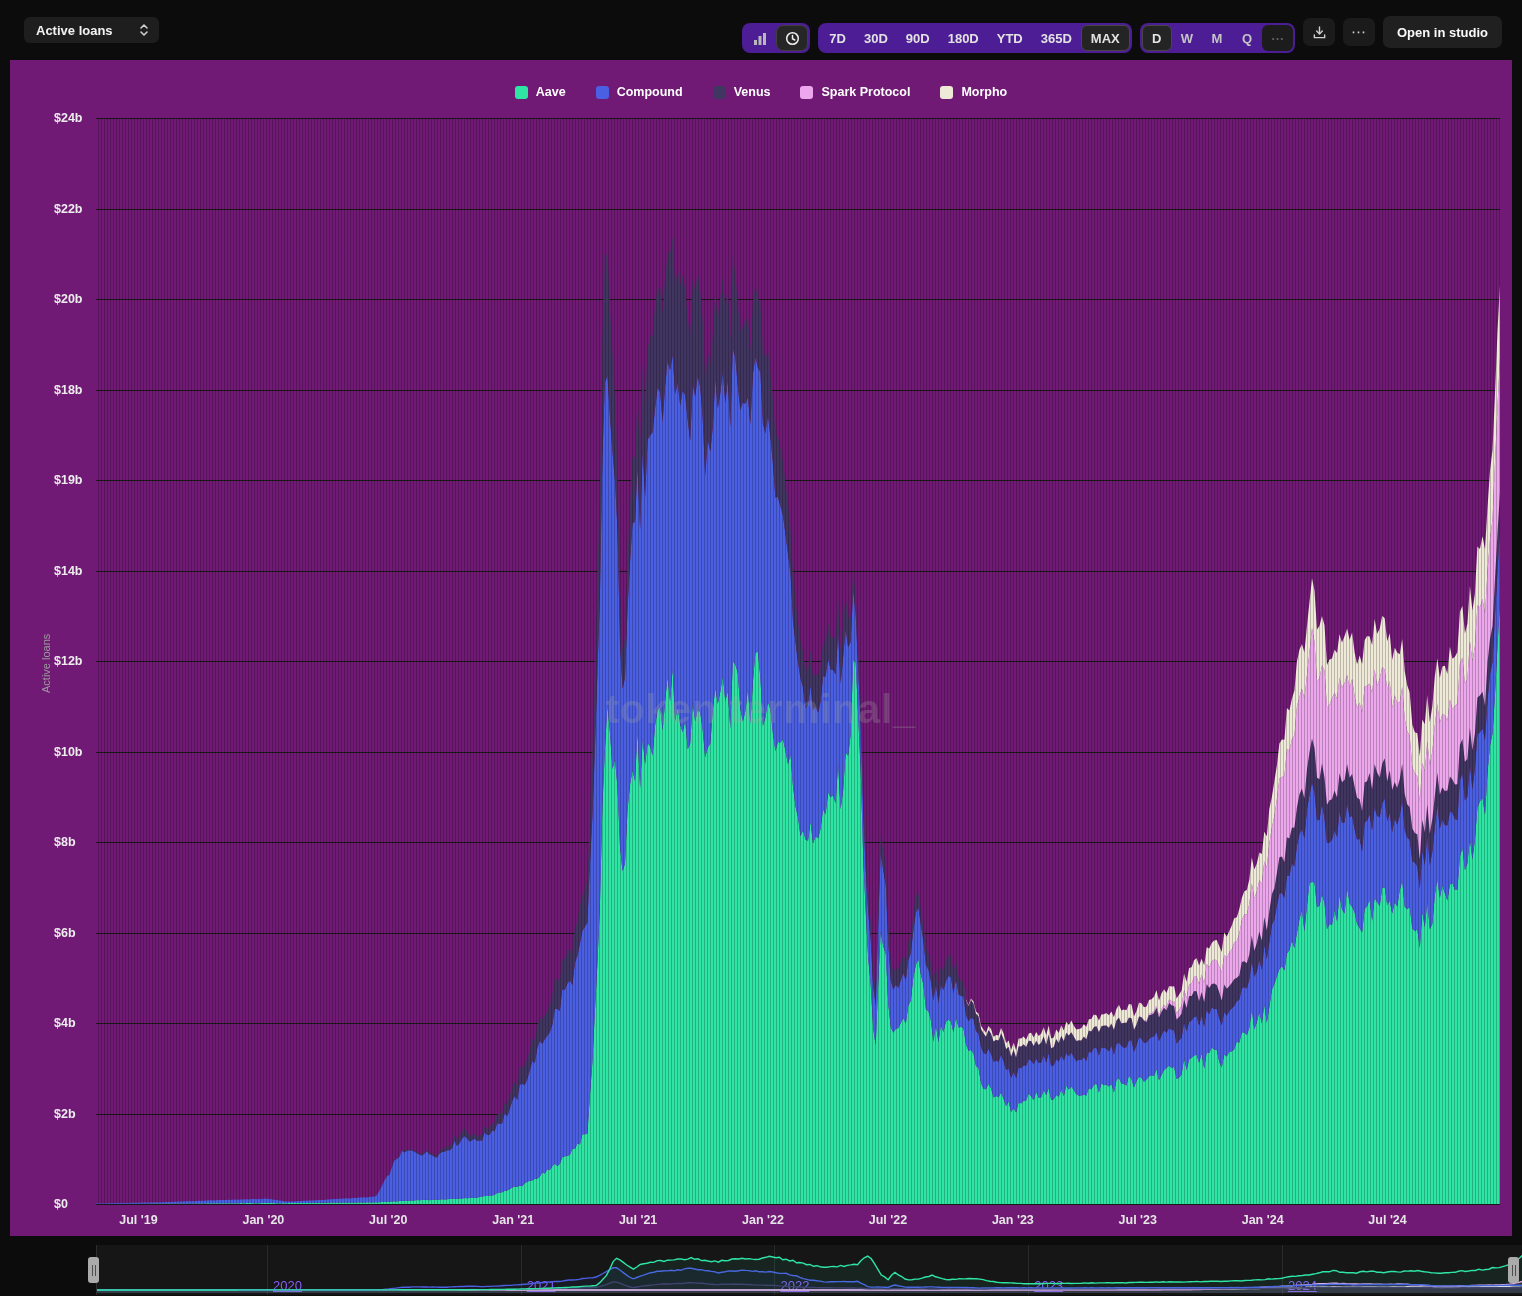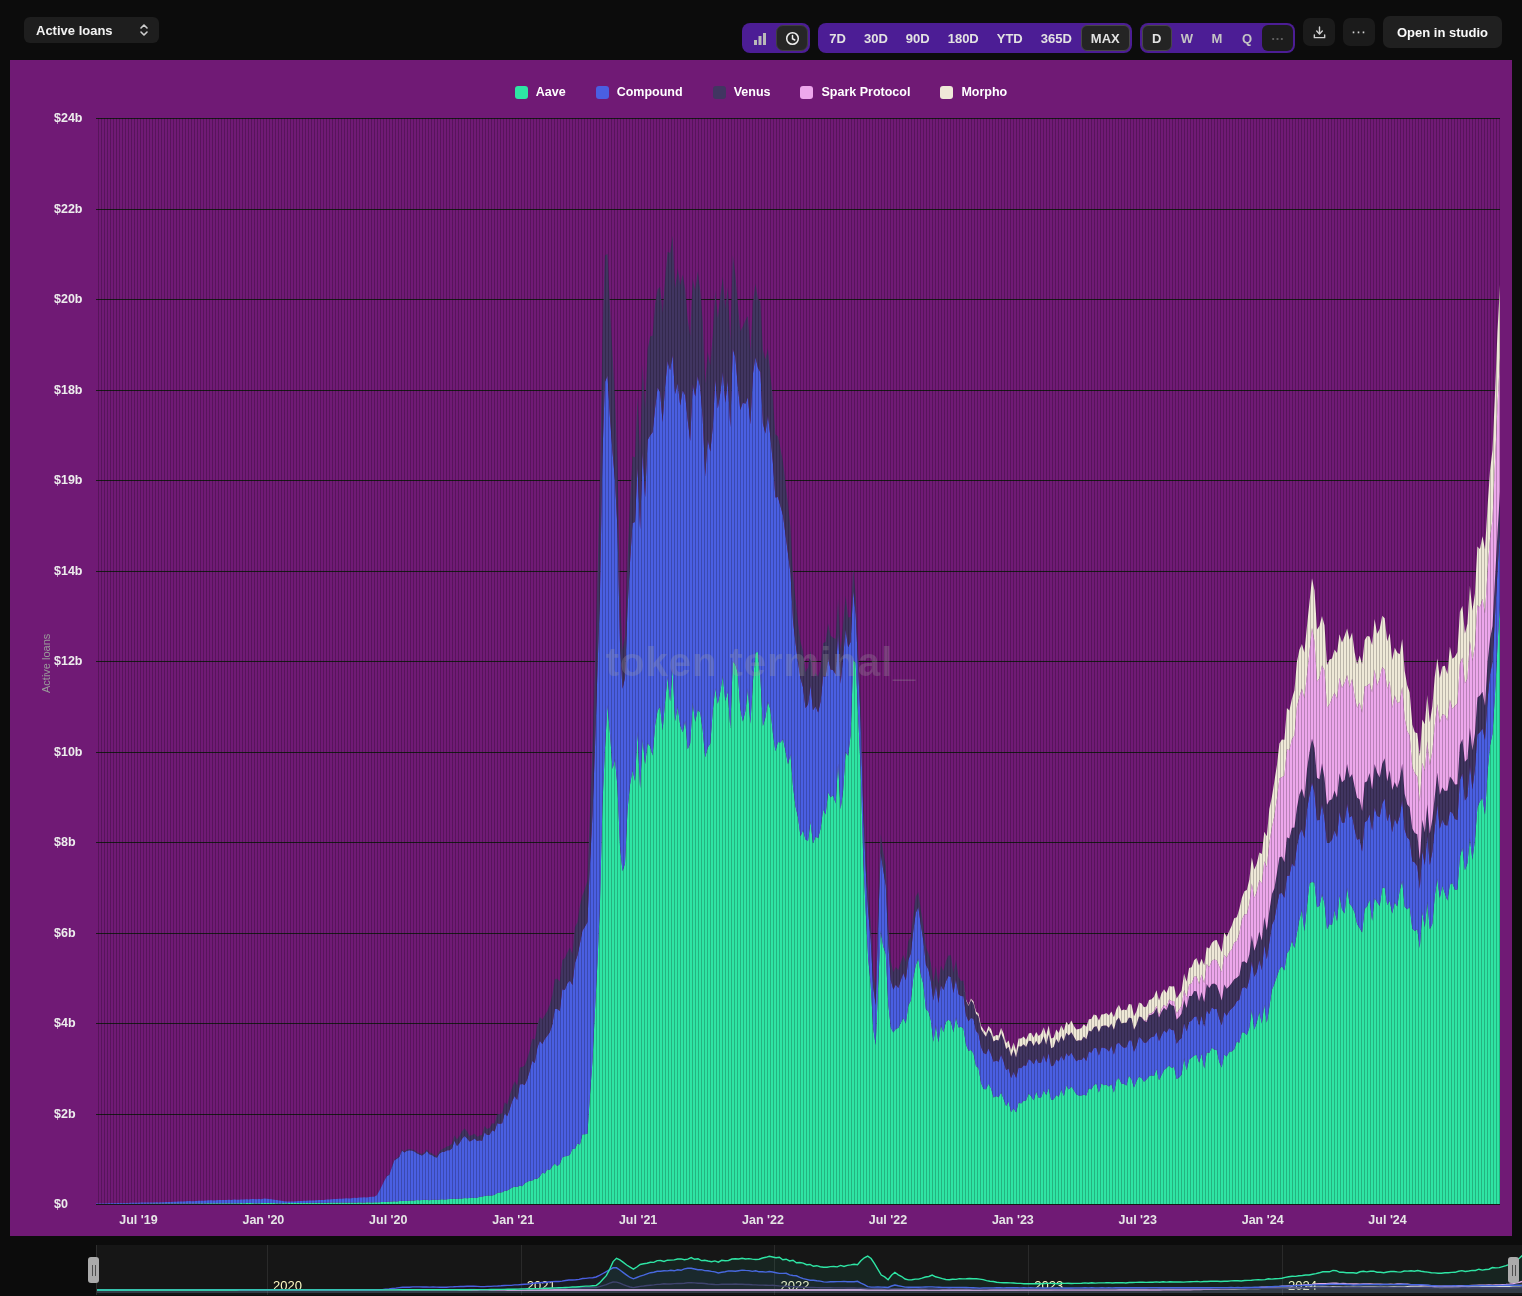--- a/index.html
+++ b/index.html
@@ -34,26 +34,26 @@
 
   .gridline { position:absolute; height:1px; background:#181818; }
   .ytick { position:absolute; color:#ededed; font-size:12.5px; font-weight:700; transform:translateY(-50%); }
   .xtick { position:absolute; color:#e6e6e6; font-size:12.5px; font-weight:600; transform:translateX(-50%); white-space:nowrap; }
   .yaxis-title { position:absolute; color:#9a9a9a; font-size:11px; transform:rotate(-90deg); transform-origin:left top; white-space:nowrap; }
 
   #plot-svg { position:absolute; overflow:visible; }
   .stripes { position:absolute; pointer-events:none;
     background:repeating-linear-gradient(90deg, rgba(0,0,0,0) 0px, rgba(0,0,0,0) 2px, rgba(0,0,0,0.22) 2px, rgba(0,0,0,0.22) 3px); }
   .watermark { position:absolute; width:100%; text-align:center; color:rgba(165,165,165,0.26);
-    font-size:40px; font-weight:600; letter-spacing:1px; pointer-events:none; }
+    font-size:40px; font-weight:600; letter-spacing:1px; pointer-events:none;margin-top:47px; }
 
   
   .minimap { position:absolute; left:96px; top:1245px; width:1426px; height:50px; background:#161616; border-left:1px solid #2e2e2e; }
   .mm-grid { position:absolute; top:0; width:1px; height:50px; background:#2a2a2a; }
-  .mm-year { position:absolute; bottom:2px; color:#fef9c3; font-size:13px; }
+  .mm-year { position:absolute; bottom:2px; color:#8b5cf6; font-size:13px;text-decoration:underline; }
   #mm-svg { position:absolute; left:0; top:2px; overflow:visible; }
   .mm-handle { position:absolute; width:11px; height:26px; background:#ababab; border-radius:3px; top:1257px;
     display:flex; align-items:center; justify-content:center; gap:2px; cursor:ew-resize; z-index:5; }
   .mm-handle i { display:block; width:1px; height:11px; background:#4e4e4e; }
 </style>
 </head>
 <body>
 
 <div class="page">
 

